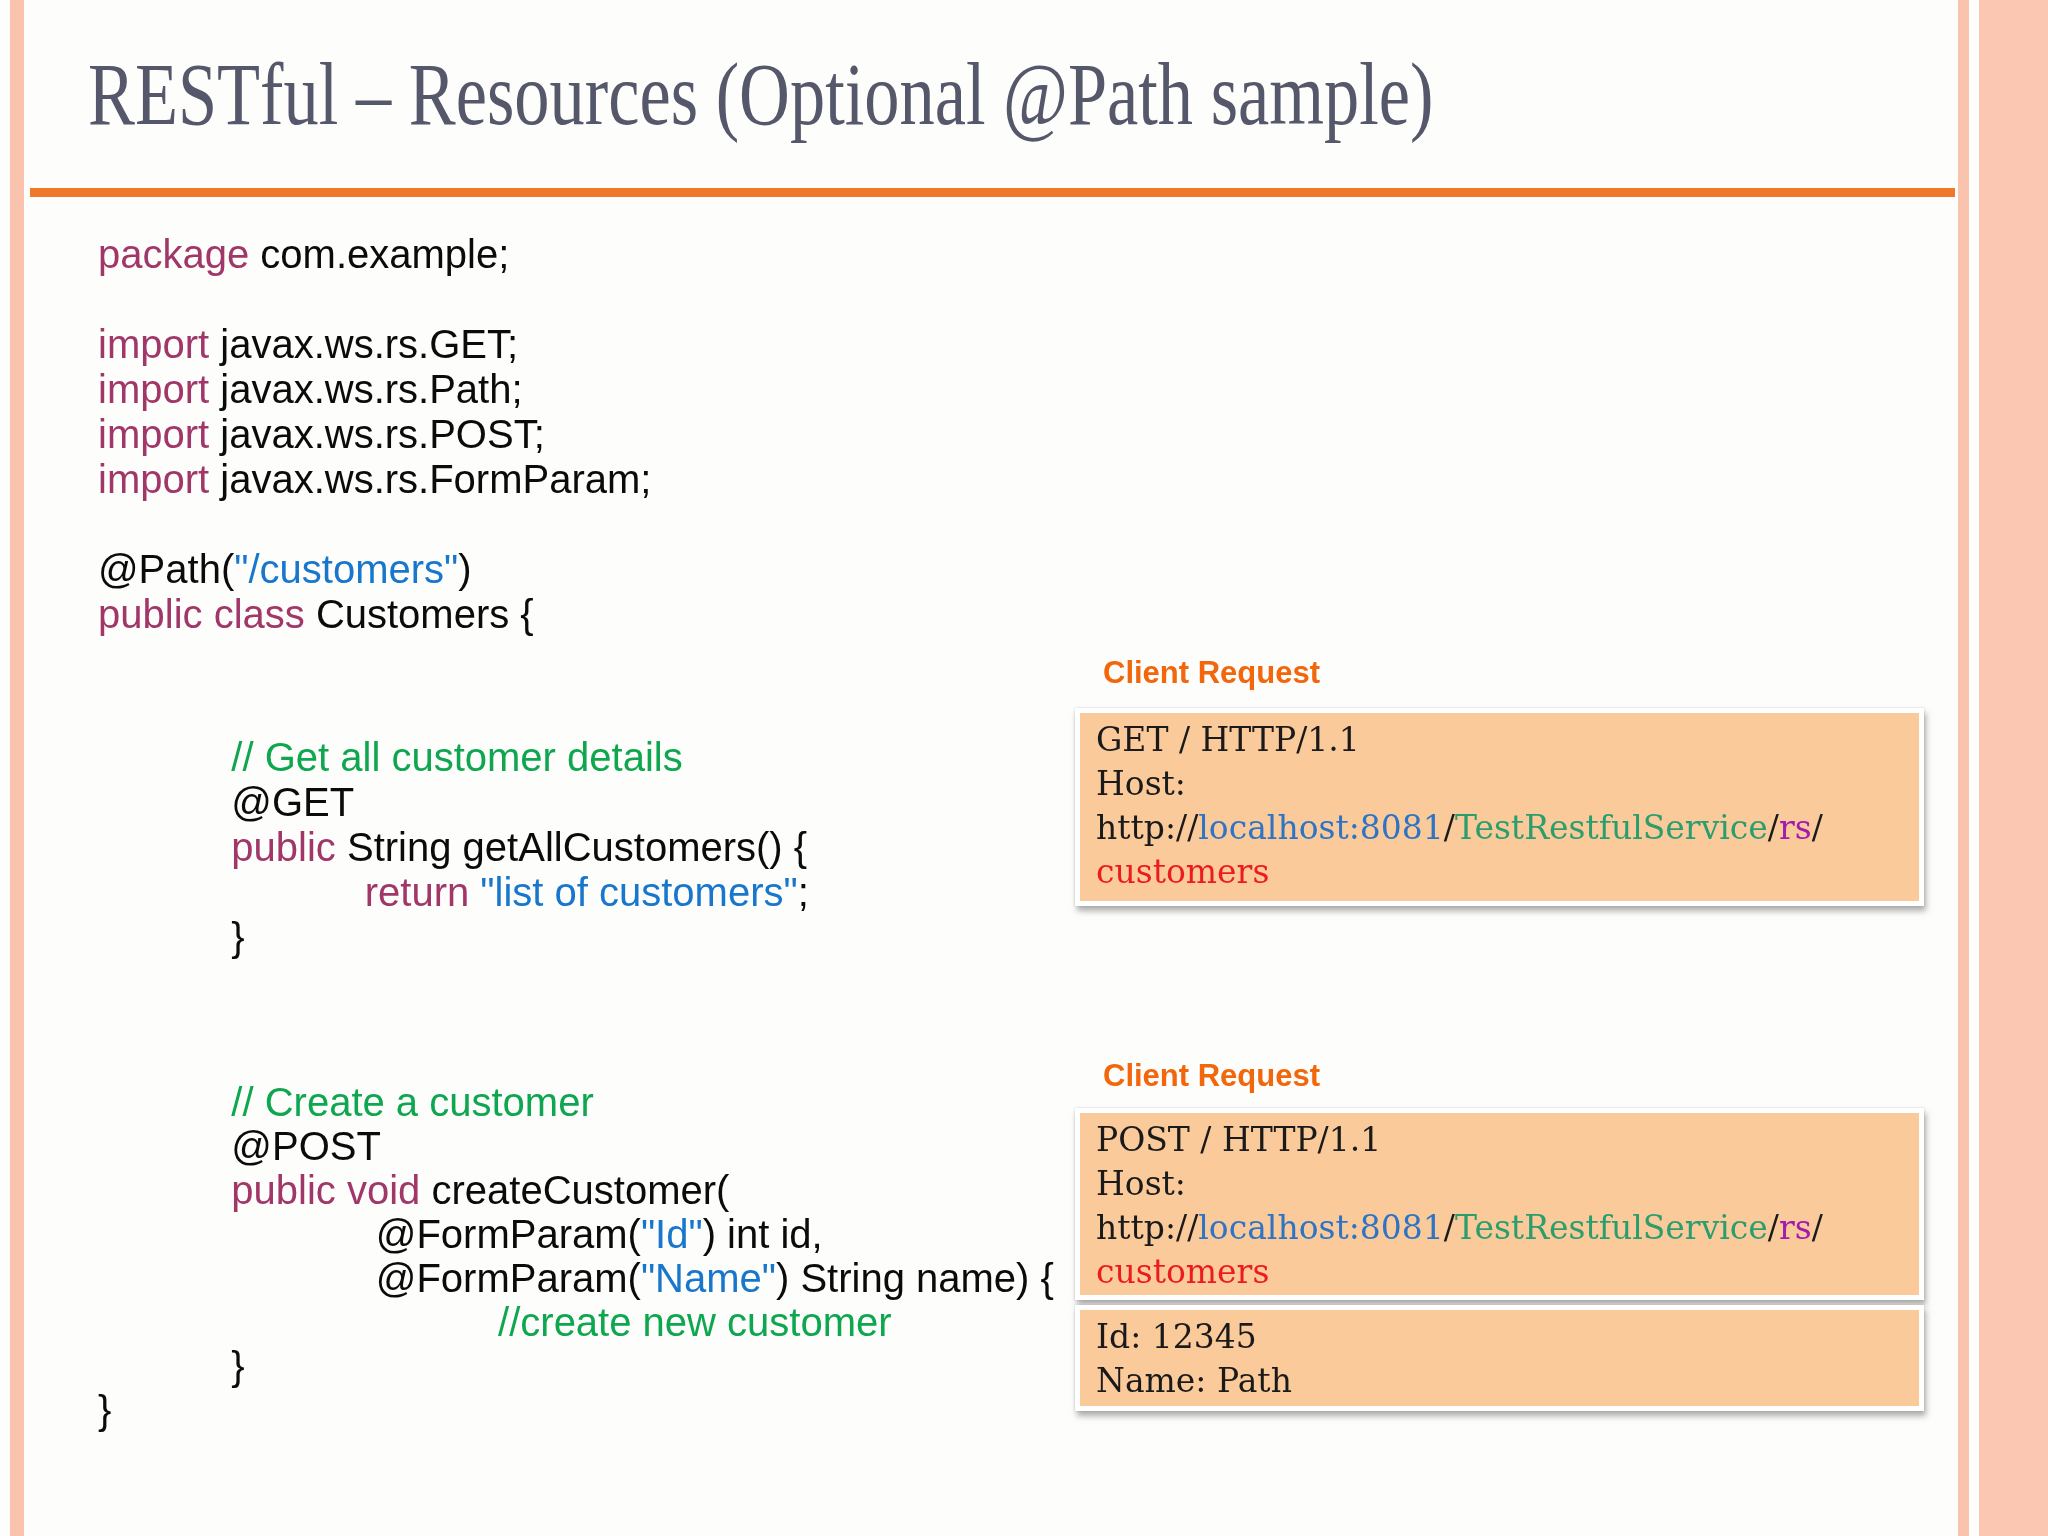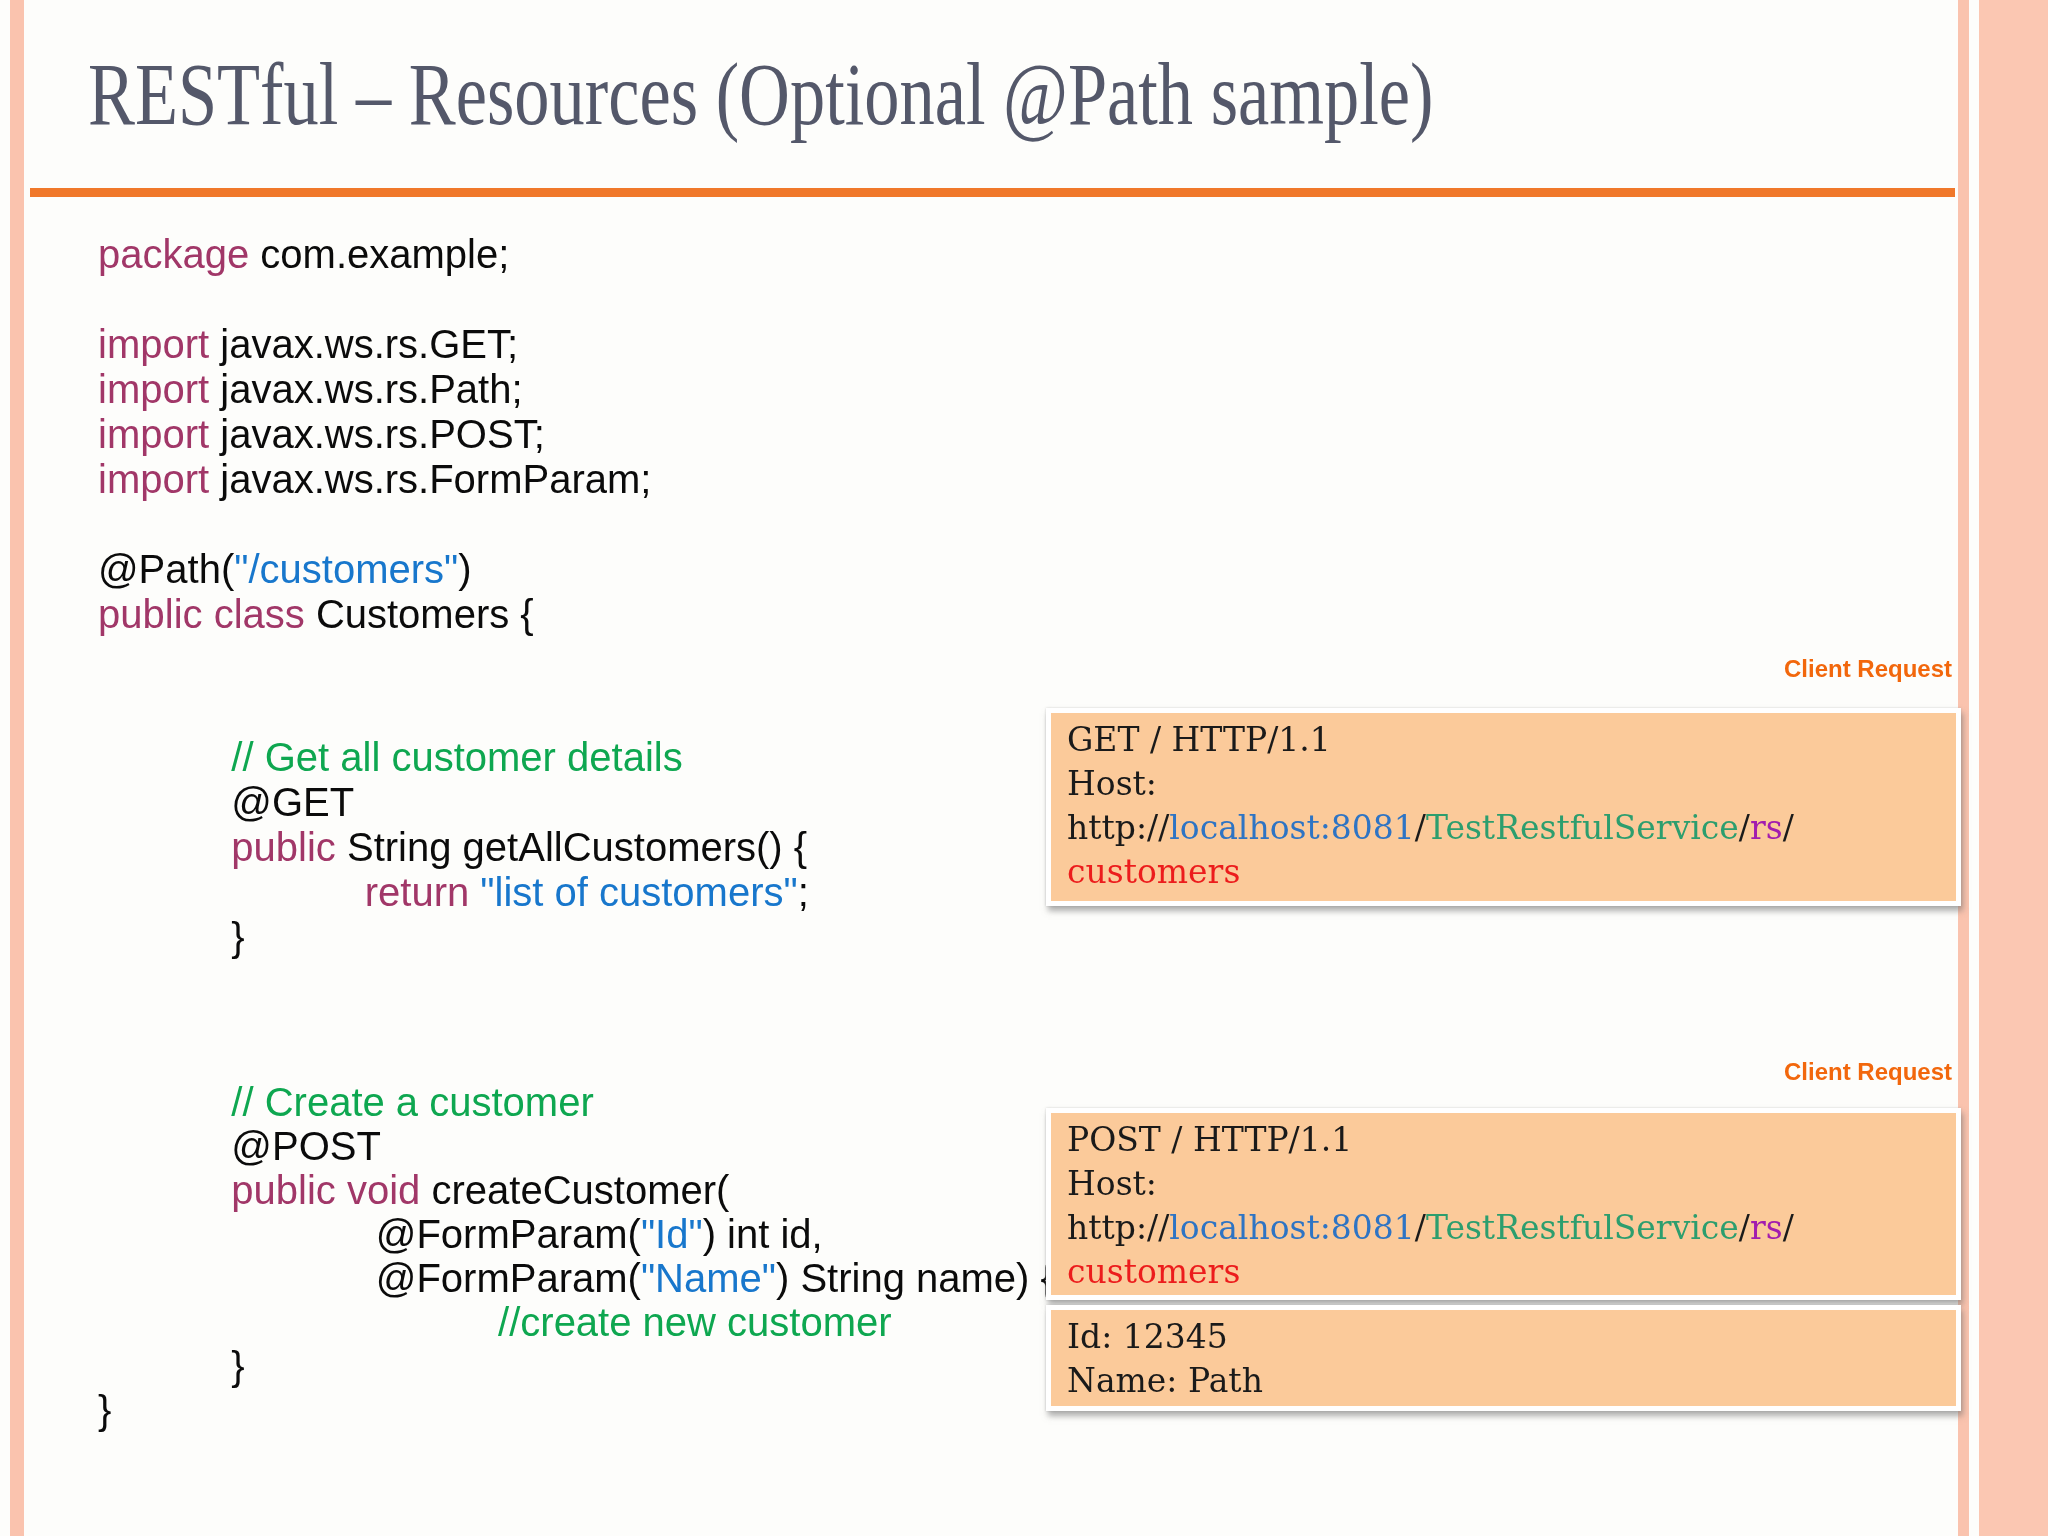--- a/index.html
+++ b/index.html
@@ -30,28 +30,28 @@
   .code-header{left:98px;top:232px;}
   .code-method1{left:98px;top:735px;}
   .code-method2{left:98px;top:1080px;line-height:44px;}
   .c-pl{color:#0b0b0b;}
   .c-kw{color:#a13768;}
   .c-str{color:#1877cc;}
   .c-cm{color:#0ea750;}
 
   
   .req-label{
-    position:absolute;left:1103px;width:849px;text-align:right;
+    position:absolute;left:1103px;width:849px;text-align:left;
     font-family:"Liberation Sans","DejaVu Sans",sans-serif;
-    font-weight:bold;font-size:24px;color:#f2670c;
+    font-weight:bold;font-size:31px;color:#f2670c;
   }
   .req-label-1{top:655px;}
   .req-label-2{top:1058px;}
   .req-box{
-    position:absolute;left:1046px;width:915px;box-sizing:border-box;
+    position:absolute;left:1075px;width:849px;box-sizing:border-box;
     background:#fbca9a;border:5px solid #ffffff;
     box-shadow:2px 5px 6px rgba(110,110,110,.55), 0 0 2px rgba(150,150,150,.4);
     font-family:"DejaVu Serif","Liberation Serif",serif;
     font-size:33px;line-height:44px;color:#1a1a1a;
     padding:5px 16px 7px;white-space:pre;overflow:hidden;
   }
   .req-box-1{top:708px;height:198px;}
   .req-box-2{top:1108px;height:192px;}
   .req-box-3{top:1305px;height:106px;}
   .c-bk{color:#1a1a1a;}

